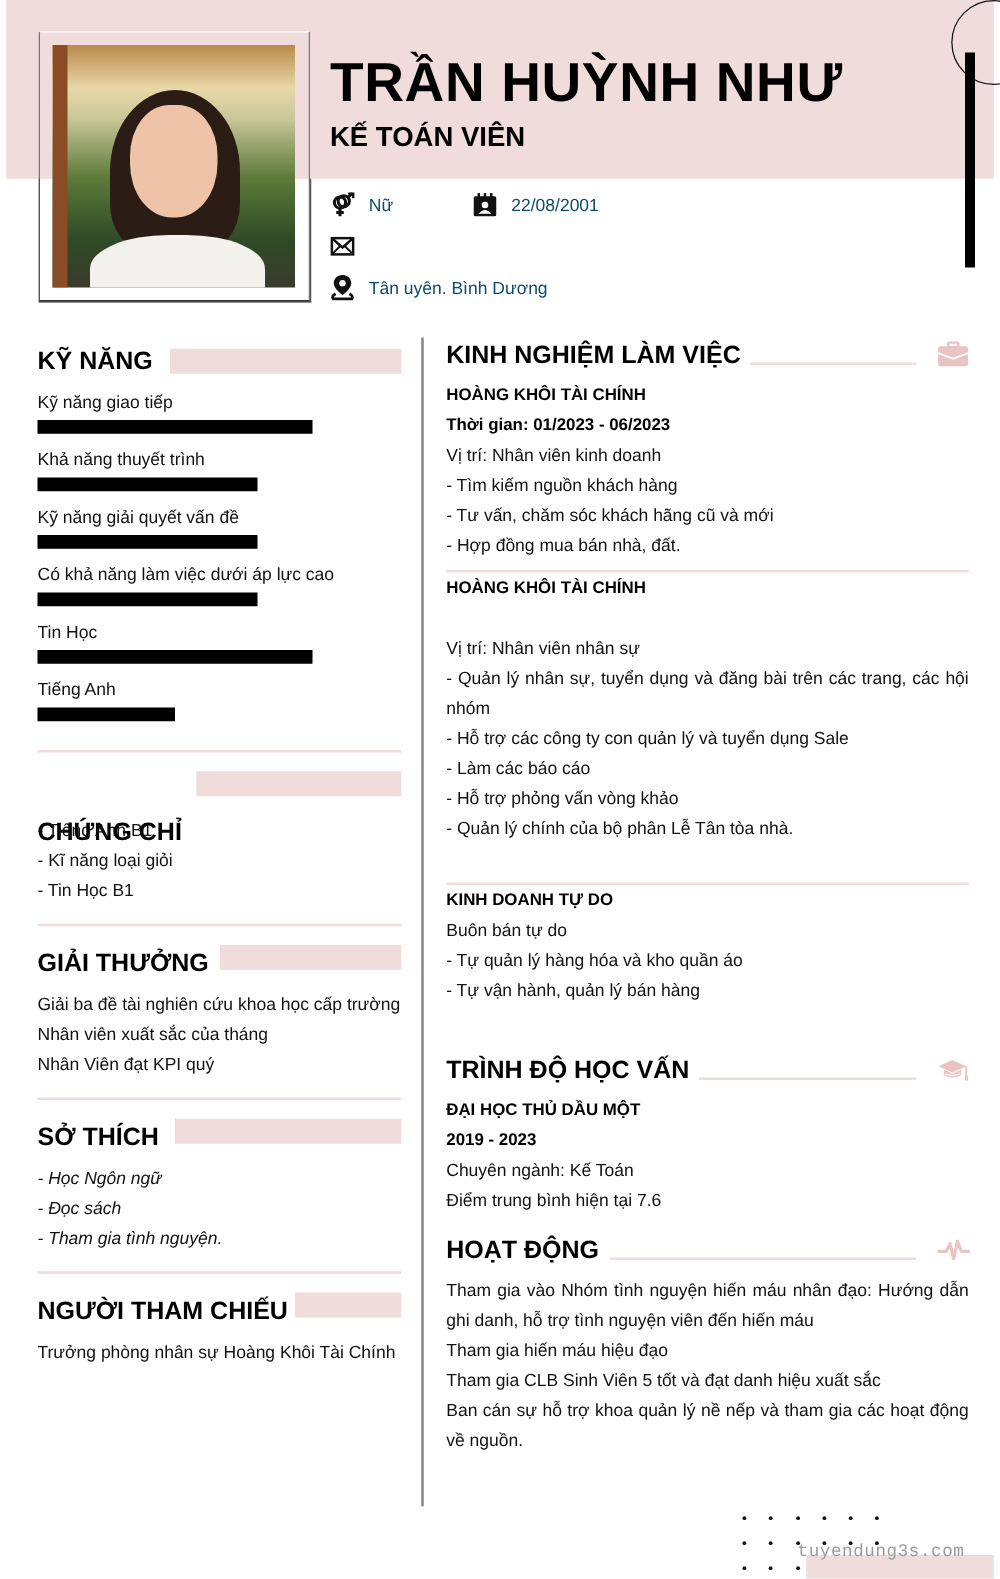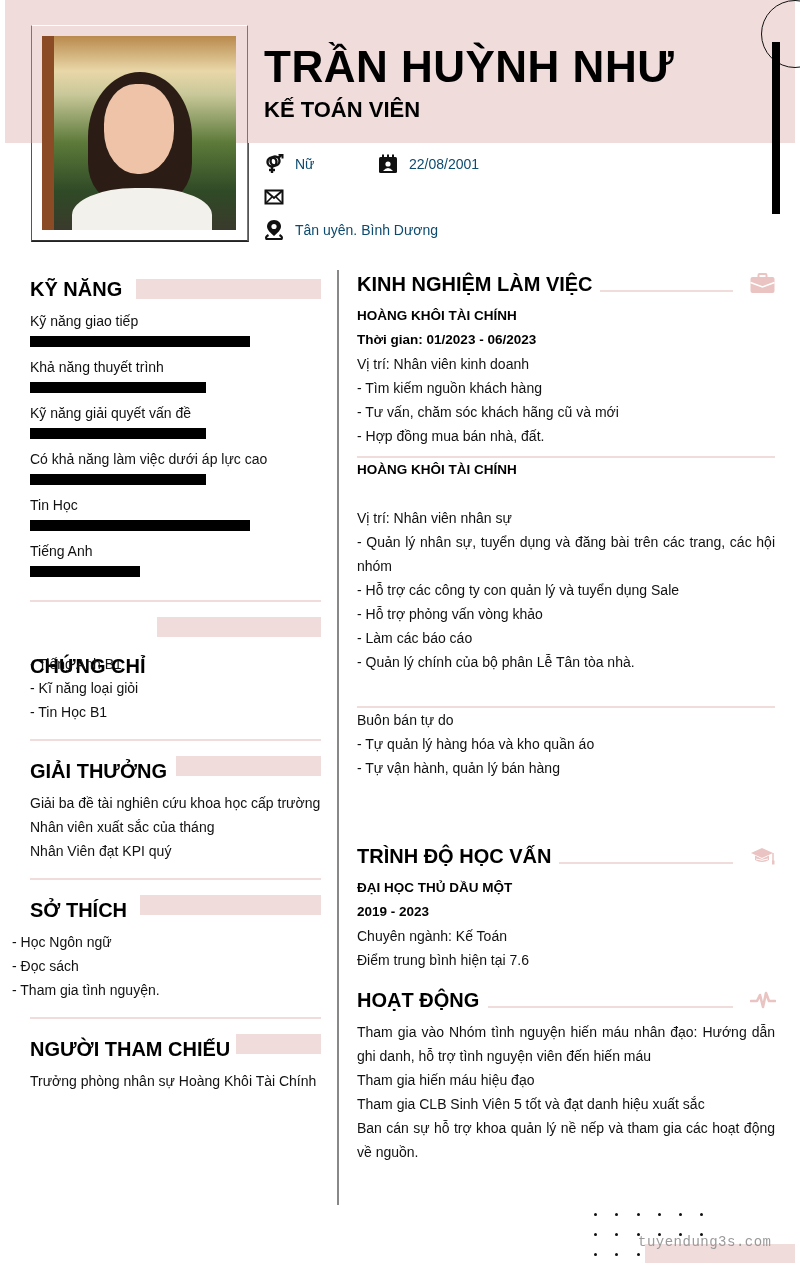--- a/index.html
+++ b/index.html
@@ -145,21 +145,21 @@
 <div style="position:absolute; left:30px; top:791px;">
   <div class="txt">Giải ba đề tài nghiên cứu khoa học cấp trường</div>
   <div class="txt">Nhân viên xuất sắc của tháng</div>
   <div class="txt">Nhân Viên đạt KPI quý</div>
 </div>
 
 <div class="line-pink" style="left:30px; top:878px; width:291px;"></div>
 
 <div class="sec-h" style="position:absolute; left:30px; top:899px;">SỞ THÍCH</div>
 <div class="pink-block" style="left:140px; top:895px; width:181px;"></div>
-<div style="position:absolute; left:12px; top:930px;">
+<div style="position:absolute; left:30px; top:930px;font-style:italic;">
   <div class="txt">- Học Ngôn ngữ</div>
   <div class="txt">- Đọc sách</div>
   <div class="txt">- Tham gia tình nguyện.</div>
 </div>
 
 <div class="line-pink" style="left:30px; top:1017px; width:291px;"></div>
 
 <div class="sec-h" style="position:absolute; left:30px; top:1038px;">NGƯỜI THAM CHIẾU</div>
 <div class="pink-block" style="left:236px; top:1034px; width:85px;"></div>
 <div style="position:absolute; left:30px; top:1069px;">
@@ -187,27 +187,28 @@
   <div class="rtxt">- Hợp đồng mua bán nhà, đất.</div>
 </div>
 <div class="line-pink" style="left:357px; top:456px; width:418px;"></div>
 
 <div class="right" style="top:458px;">
   <div class="rbold">HOÀNG KHÔI TÀI CHÍNH</div>
   <div class="rbold" style="height:24px;"></div>
   <div class="rtxt">Vị trí: Nhân viên nhân sự</div>
   <div class="rtxt justify">- Quản lý nhân sự, tuyển dụng và đăng bài trên các trang, các hội nhóm</div>
   <div class="rtxt">- Hỗ trợ các công ty con quản lý và tuyển dụng Sale</div>
+  <div class="rtxt">- Làm các báo cáo</div>
   <div class="rtxt">- Hỗ trợ phỏng vấn vòng khảo</div>
-  <div class="rtxt">- Làm các báo cáo</div>
   <div class="rtxt">- Quản lý chính của bộ phân Lễ Tân tòa nhà.</div>
 </div>
 <div class="line-pink" style="left:357px; top:706px; width:418px;"></div>
 
 <div class="right" style="top:708px;">
+  <div class="rbold">KINH DOANH TỰ DO</div>
   <div class="rtxt">Buôn bán tự do</div>
   <div class="rtxt">- Tự quản lý hàng hóa và kho quần áo</div>
   <div class="rtxt">- Tự vận hành, quản lý bán hàng</div>
 </div>
 
 <div class="rh" style="position:absolute; left:357px; top:845px;">TRÌNH ĐỘ HỌC VẤN</div>
 <div class="line-pink" style="left:559px; top:862px; width:174px; height:1.5px;"></div>
 <span style="position:absolute; left:750px; top:846px;">
   <svg width="26" height="20" viewBox="0 0 26 20">
       <path d="M1 7 L12 2 L23 7 L12 12 Z" fill="#e9c4c2"></path>

